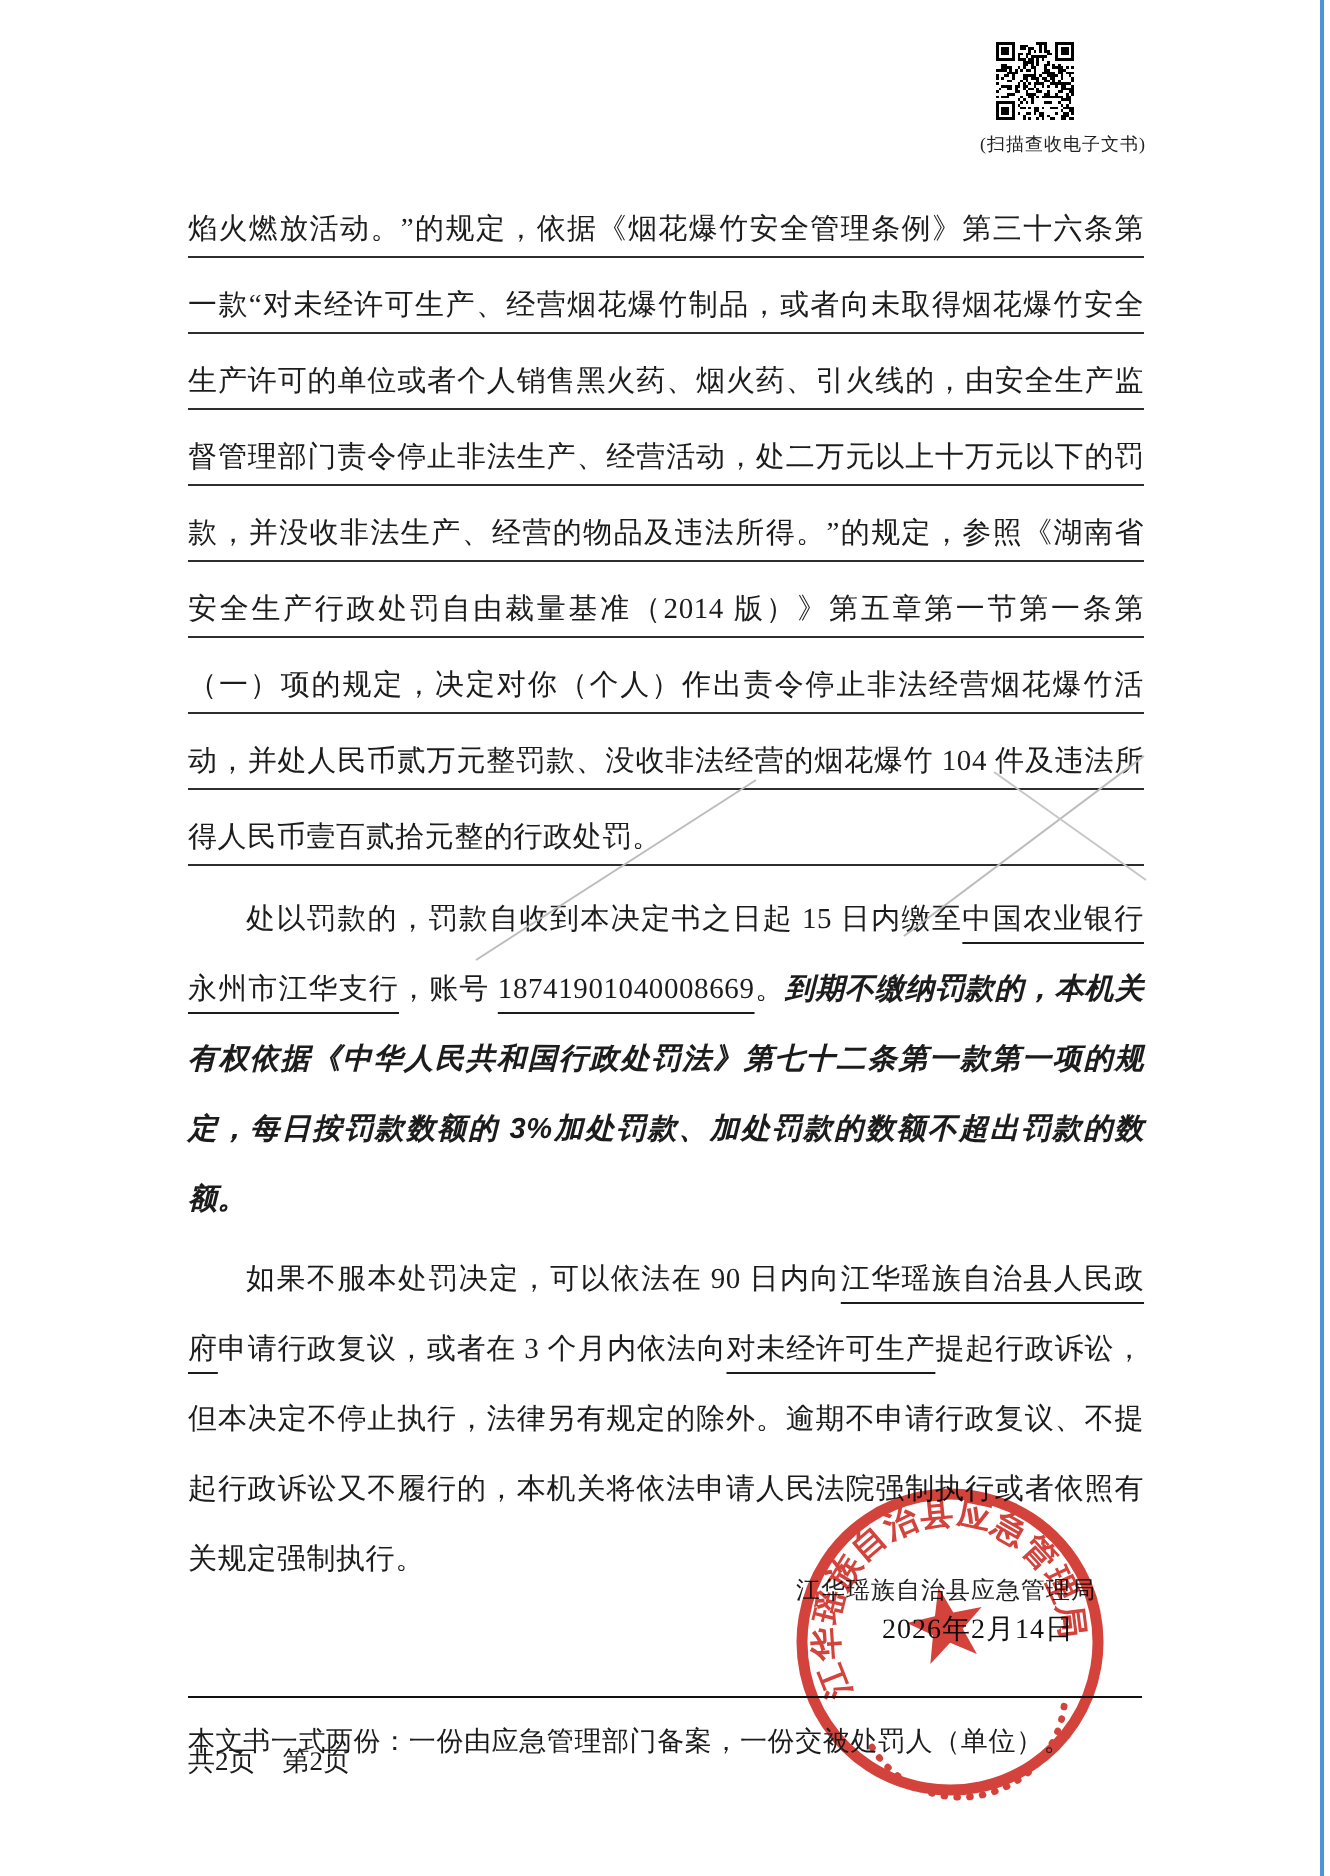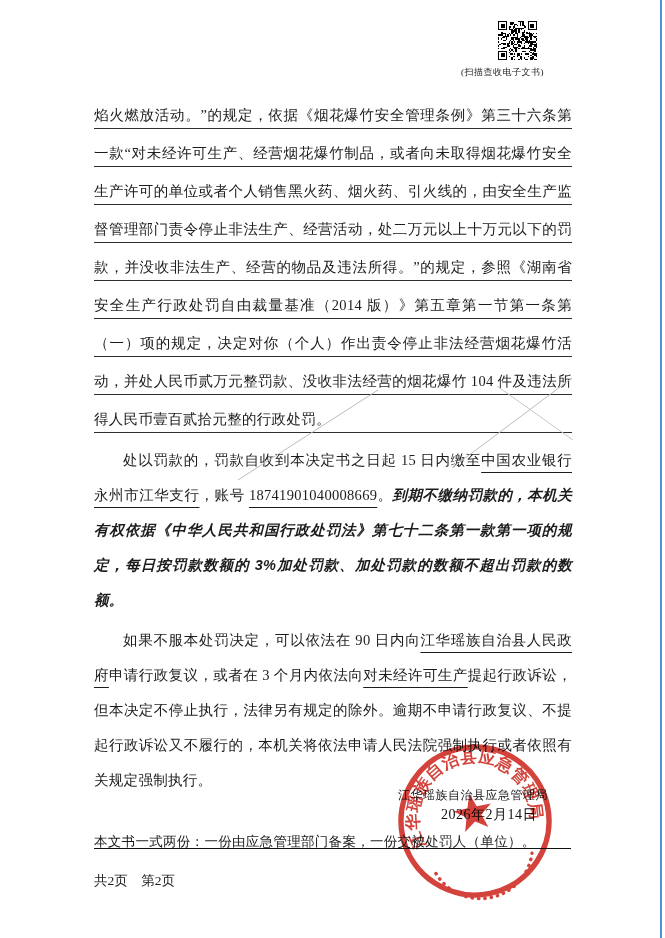--- a/index.html
+++ b/index.html
@@ -1,38 +1,38 @@
 <!DOCTYPE html>
 <html><head>
 <meta charset="utf-8">
 <style>
   html,body{margin:0;padding:0;background:#ffffff;}
   .page{position:relative;width:665px;height:938px;background:#fff;overflow:hidden;
         font-family:"Liberation Serif","DejaVu Serif",serif;color:#1c1c1c;}
   
   .edge-line{position:absolute;top:0;right:3px;width:2px;height:938px;background:#4e92d9;}
   
-  .qr-block{position:absolute;top:21px;left:461px;width:112px;text-align:left;}
+  .qr-block{position:absolute;top:21px;left:461px;width:112px;text-align:right;}
   .qr-block svg{display:block;margin:0 auto;}
   .qr-caption{margin-top:6px;font-size:9px;letter-spacing:0.5px;color:#222;white-space:nowrap;}
   
   .content{position:absolute;top:96px;left:94px;width:478px;text-align:justify;}
   .para{font-size:14.5px;letter-spacing:0.3px;margin:0;}
   .para1{line-height:38px;
     background-image:repeating-linear-gradient(to bottom,
       transparent 0px,transparent 32px,#2e2e2e 32px,#2e2e2e 33px,transparent 33px,transparent 38px);}
   .para2,.para3{line-height:35px;text-indent:2em;margin-top:5px;}
   .u{text-decoration:underline;text-underline-offset:7px;text-decoration-thickness:1px;}
   .b{font-weight:bold;font-family:"Liberation Sans","DejaVu Sans",sans-serif;letter-spacing:0.2px;font-style:italic;}
   
   .sign-agency{position:absolute;top:787px;left:398px;font-size:12px;letter-spacing:0.5px;color:#222;}
   .sign-date{position:absolute;top:806px;left:441px;font-size:14px;letter-spacing:0.5px;color:#111;}
   
   .footer-divider{position:absolute;top:848px;left:94px;width:477px;border-top:1.6px solid #111;}
-  .footer-note{position:absolute;top:833px;left:94px;width:477px;font-size:13.5px;letter-spacing:0.3px;}
+  .footer-note{position:absolute;top:862px;left:94px;width:477px;font-size:13.5px;letter-spacing:0.3px;}
   .page-number{position:absolute;top:872px;left:94px;width:477px;font-size:13.5px;}
   
   .artifacts{position:absolute;top:0;left:0;pointer-events:none;}
   .seal{position:absolute;top:738px;left:392px;mix-blend-mode:multiply;opacity:0.9;pointer-events:none;}
 </style>
 </head>
 <body>
 
 <div class="page">
 

